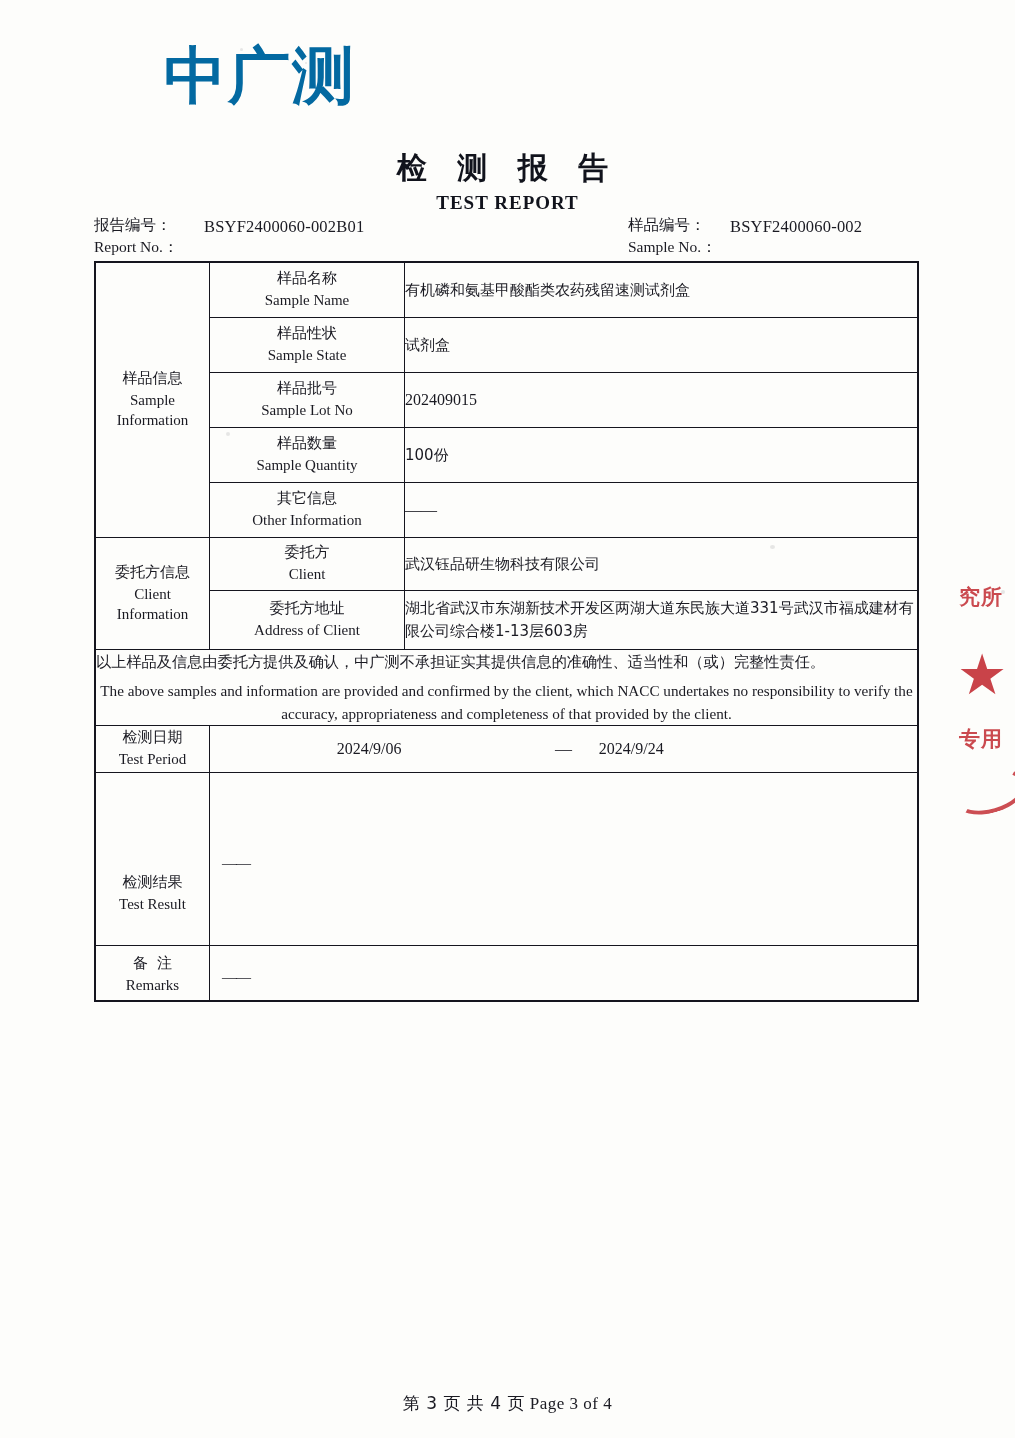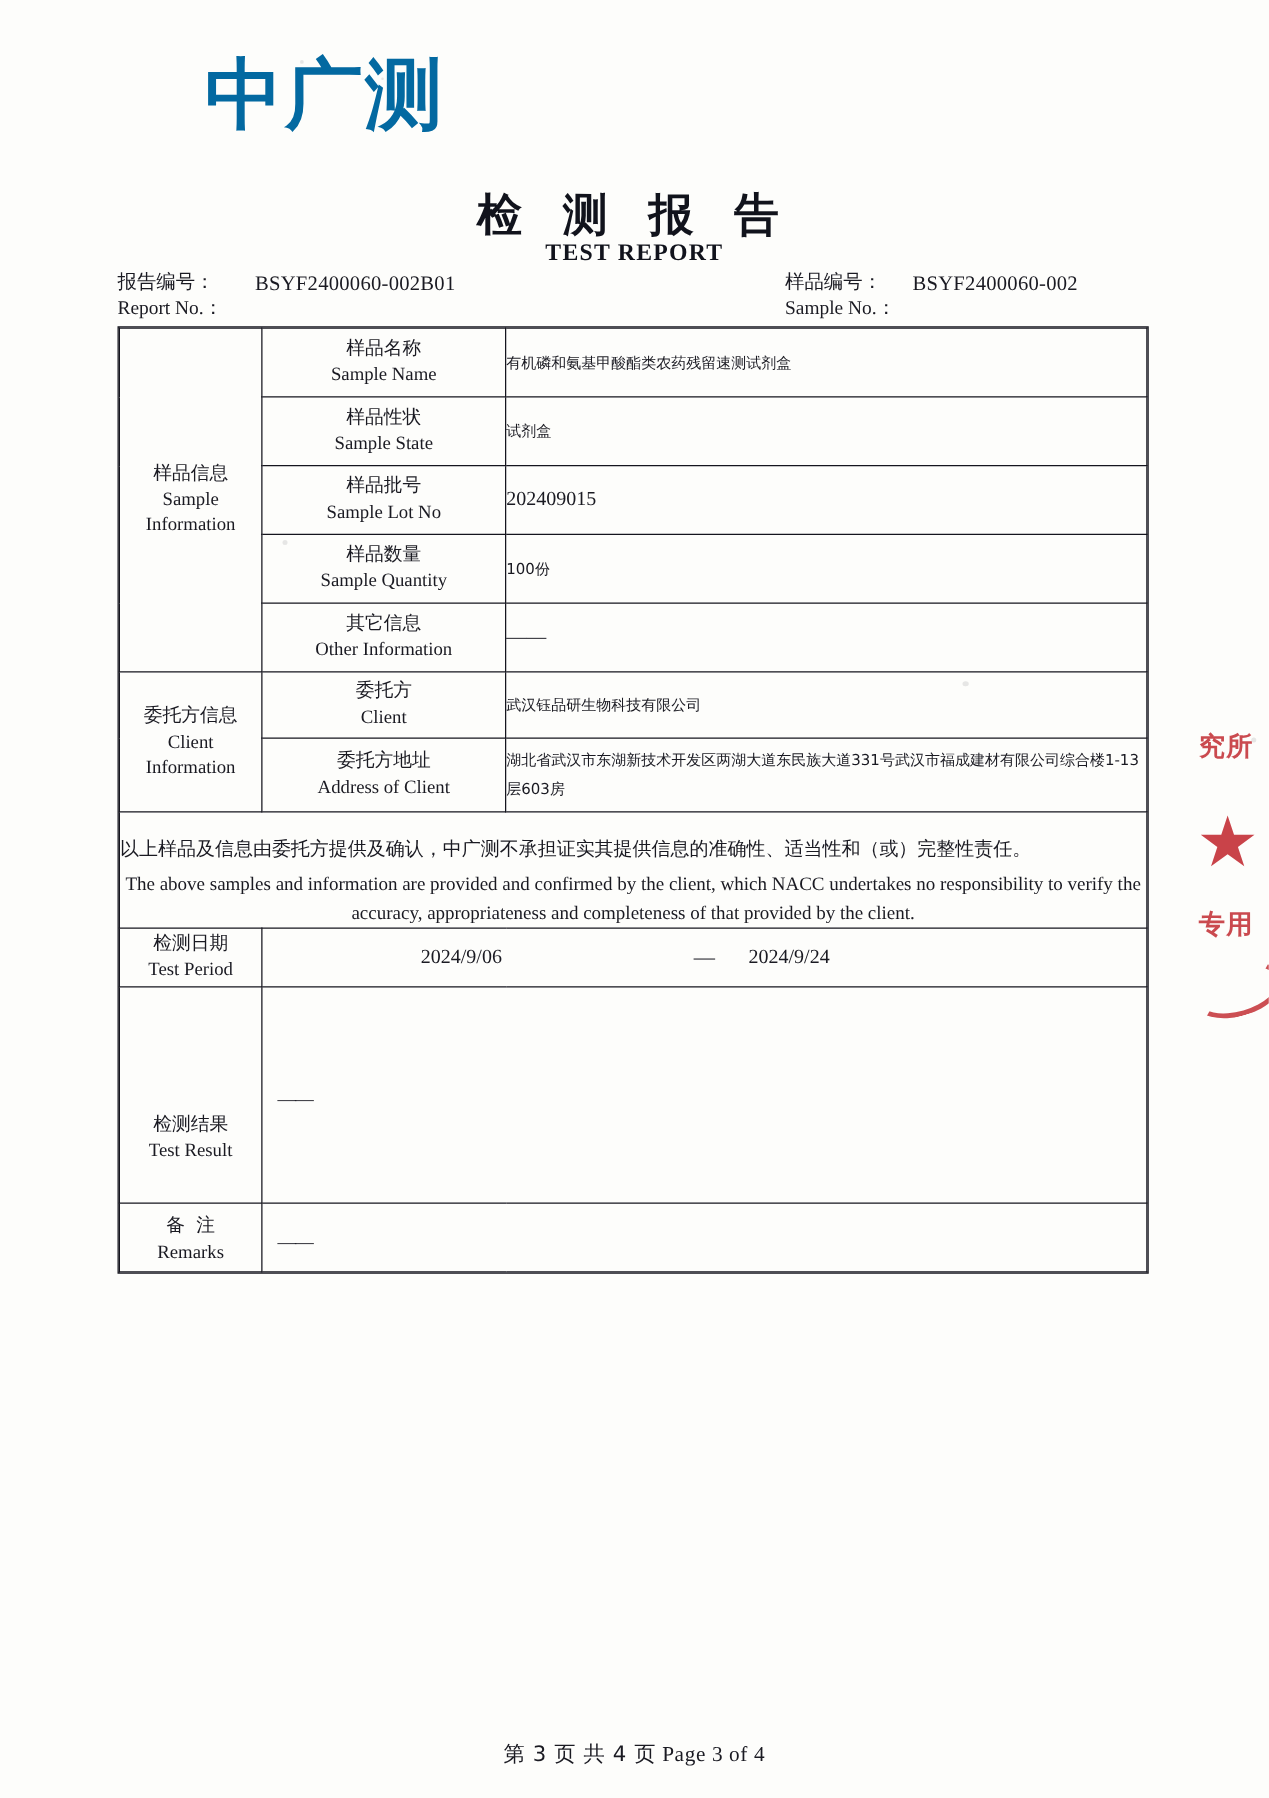--- a/index.html
+++ b/index.html
@@ -48,21 +48,21 @@
   }
 
   
   .title-cn {
     position: absolute;
     left: 0; right: 0;
     top: 148px;
     text-align: center;
     font-family: "DejaVu Sans", sans-serif;
     font-weight: 700;
-    font-size: 36px;
+    font-size: 30px;
     letter-spacing: 10px;
     color: #11131c;
   }
   .title-en {
     position: absolute;
     left: 0; right: 0;
     top: 192px;
     text-align: center;
     font-size: 19px;
     font-weight: 600;
@@ -119,38 +119,37 @@
     line-height: 20px;
     padding: 6px 2px;
   }
   .c-val {
     padding: 6px 10px 6px 12px;
     font-size: 15.5px;
     line-height: 22px;
   }
   .cn { font-family: Liberation Mono, monospace; font-size: 15px; }
   .en { font-family: "Liberation Serif", serif; font-size: 15px; }
-  .val-cn { font-family: "DejaVu Sans", sans-serif; font-size: 12px; line-height: 23px; }
+  .val-cn { font-family: "DejaVu Sans", sans-serif; font-size: 15px; line-height: 23px; }
   .val-en { font-family: "Liberation Serif", serif; font-size: 16px; }
 
   .row-h-54 { height: 54px; }
   .row-h-52 { height: 52px; }
   .row-h-58 { height: 58px; }
 
   .statement {
     padding: 8px 14px 10px 14px;
     font-size: 15px;
     line-height: 25px;
   }
   .statement .s-cn {
     font-family: "DejaVu Sans", sans-serif;
     font-size: 15.2px;
     display: block;
     margin-bottom: 4px;
-    margin-top: 17px;
   }
   .statement .s-en {
     font-family: "Liberation Serif", serif;
     font-size: 15.2px;
     display: block;
     text-align: center;
     line-height: 23px;
   }
 
   .period-cell {

